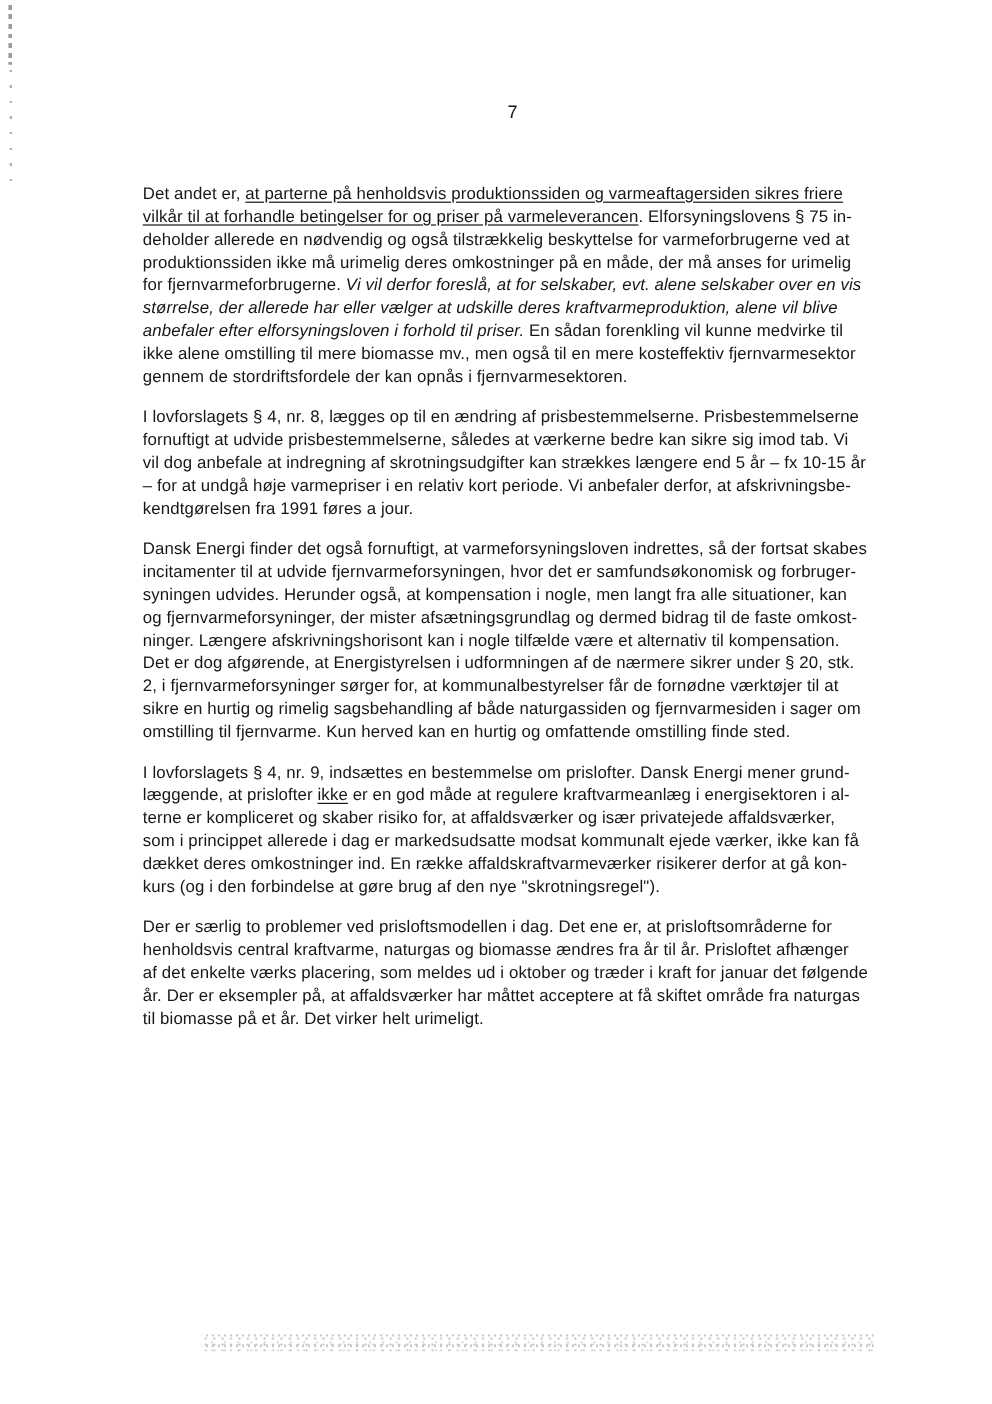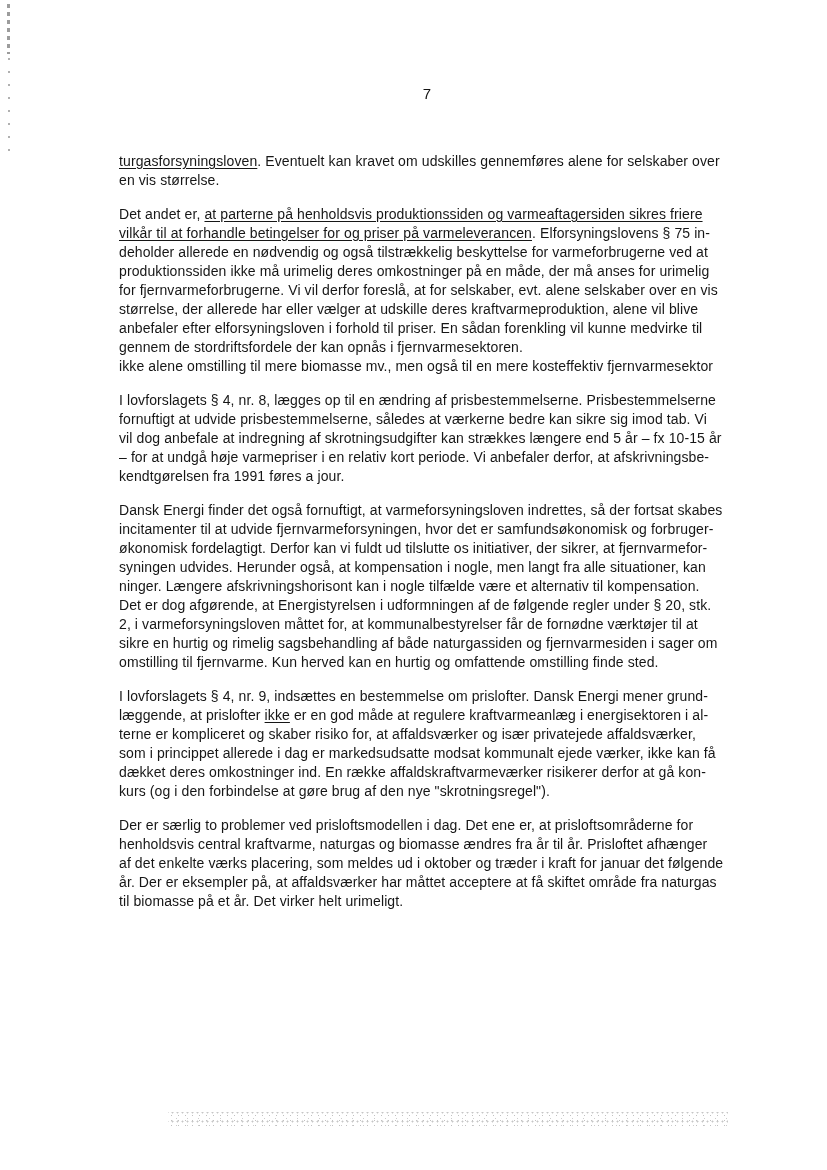--- a/index.html
+++ b/index.html
@@ -35,20 +35,21 @@
     line-height: 19px;
     color: #161616;
     white-space: nowrap;
     letter-spacing: 0.1px;
   }
   .line .u {
     text-decoration: underline;
     text-underline-offset: 2px;
   }
   .line .i {
+    font-style: italic;
   }
   
   .scan-dashes {
     position: absolute;
     left: 7px;
     top: 4px;
     width: 3px;
     height: 50px;
     background: repeating-linear-gradient(180deg, #9c9c9c 0 4px, transparent 4px 8px);
   }
@@ -80,49 +81,45 @@
 <body>
 
 <div class="page">
   <div class="scan-dashes"></div>
   <div class="scan-dots"></div>
 
   <div class="content">
     <div class="page-number">7</div>
     <div class="doc-body">
         <div class="para">
-          <div class="line"><span class="u">turgasforsyningsloven</span><span>. Eventuelt kan kravet om udskilles gennemføres alene for selskaber over</span></div>
-          <div class="line"><span>en vis størrelse.</span></div>
-        </div>
-        <div class="para">
           <div class="line"><span>Det andet er, </span><span class="u">at parterne på henholdsvis produktionssiden og varmeaftagersiden sikres friere</span></div>
           <div class="line"><span class="u">vilkår til at forhandle betingelser for og priser på varmeleverancen</span><span>. Elforsyningslovens § 75 in-</span></div>
           <div class="line"><span>deholder allerede en nødvendig og også tilstrækkelig beskyttelse for varmeforbrugerne ved at</span></div>
           <div class="line"><span>produktionssiden ikke må urimelig deres omkostninger på en måde, der må anses for urimelig</span></div>
           <div class="line"><span>for fjernvarmeforbrugerne. </span><span class="i">Vi vil derfor foreslå, at for selskaber, evt. alene selskaber over en vis</span></div>
           <div class="line"><span class="i">størrelse, der allerede har eller vælger at udskille deres kraftvarmeproduktion, alene vil blive</span></div>
           <div class="line"><span class="i">anbefaler efter elforsyningsloven i forhold til priser.</span><span> En sådan forenkling vil kunne medvirke til</span></div>
+          <div class="line"><span>ikke alene omstilling til mere biomasse mv., men også til en mere kosteffektiv fjernvarmesektor</span></div>
           <div class="line"><span>gennem de stordriftsfordele der kan opnås i fjernvarmesektoren.</span></div>
-          <div class="line"><span>ikke alene omstilling til mere biomasse mv., men også til en mere kosteffektiv fjernvarmesektor</span></div>
         </div>
         <div class="para">
           <div class="line"><span>I lovforslagets § 4, nr. 8, lægges op til en ændring af prisbestemmelserne. Prisbestemmelserne</span></div>
           <div class="line"><span>fornuftigt at udvide prisbestemmelserne, således at værkerne bedre kan sikre sig imod tab. Vi</span></div>
           <div class="line"><span>vil dog anbefale at indregning af skrotningsudgifter kan strækkes længere end 5 år – fx 10-15 år</span></div>
           <div class="line"><span>– for at undgå høje varmepriser i en relativ kort periode. Vi anbefaler derfor, at afskrivningsbe-</span></div>
           <div class="line"><span>kendtgørelsen fra 1991 føres a jour.</span></div>
         </div>
         <div class="para">
           <div class="line"><span>Dansk Energi finder det også fornuftigt, at varmeforsyningsloven indrettes, så der fortsat skabes</span></div>
           <div class="line"><span>incitamenter til at udvide fjernvarmeforsyningen, hvor det er samfundsøkonomisk og forbruger-</span></div>
-          <div class="line"><span>økonomisk fordelagtigt. Derfor kan vi fuldt ud tilslutte os initiativer, der sikrer, at fjernvarmefor-</span></div>
           <div class="line"><span>syningen udvides. Herunder også, at kompensation i nogle, men langt fra alle situationer, kan</span></div>
+          <div class="line"><span>og fjernvarmeforsyninger, der mister afsætningsgrundlag og dermed bidrag til de faste omkost-</span></div>
           <div class="line"><span>ninger. Længere afskrivningshorisont kan i nogle tilfælde være et alternativ til kompensation.</span></div>
-          <div class="line"><span>Det er dog afgørende, at Energistyrelsen i udformningen af de følgende regler under § 20, stk.</span></div>
-          <div class="line"><span>2, i varmeforsyningsloven måttet for, at kommunalbestyrelser får de fornødne værktøjer til at</span></div>
+          <div class="line"><span>Det er dog afgørende, at Energistyrelsen i udformningen af de nærmere sikrer under § 20, stk.</span></div>
+          <div class="line"><span>2, i fjernvarmeforsyninger sørger for, at kommunalbestyrelser får de fornødne værktøjer til at</span></div>
           <div class="line"><span>sikre en hurtig og rimelig sagsbehandling af både naturgassiden og fjernvarmesiden i sager om</span></div>
           <div class="line"><span>omstilling til fjernvarme. Kun herved kan en hurtig og omfattende omstilling finde sted.</span></div>
         </div>
         <div class="para">
           <div class="line"><span>I lovforslagets § 4, nr. 9, indsættes en bestemmelse om prislofter. Dansk Energi mener grund-</span></div>
           <div class="line"><span>læggende, at prislofter </span><span class="u">ikke</span><span> er en god måde at regulere kraftvarmeanlæg i energisektoren i al-</span></div>
           <div class="line"><span>terne er kompliceret og skaber risiko for, at affaldsværker og især privatejede affaldsværker,</span></div>
           <div class="line"><span>som i princippet allerede i dag er markedsudsatte modsat kommunalt ejede værker, ikke kan få</span></div>
           <div class="line"><span>dækket deres omkostninger ind. En række affaldskraftvarmeværker risikerer derfor at gå kon-</span></div>
           <div class="line"><span>kurs (og i den forbindelse at gøre brug af den nye "skrotningsregel").</span></div>

